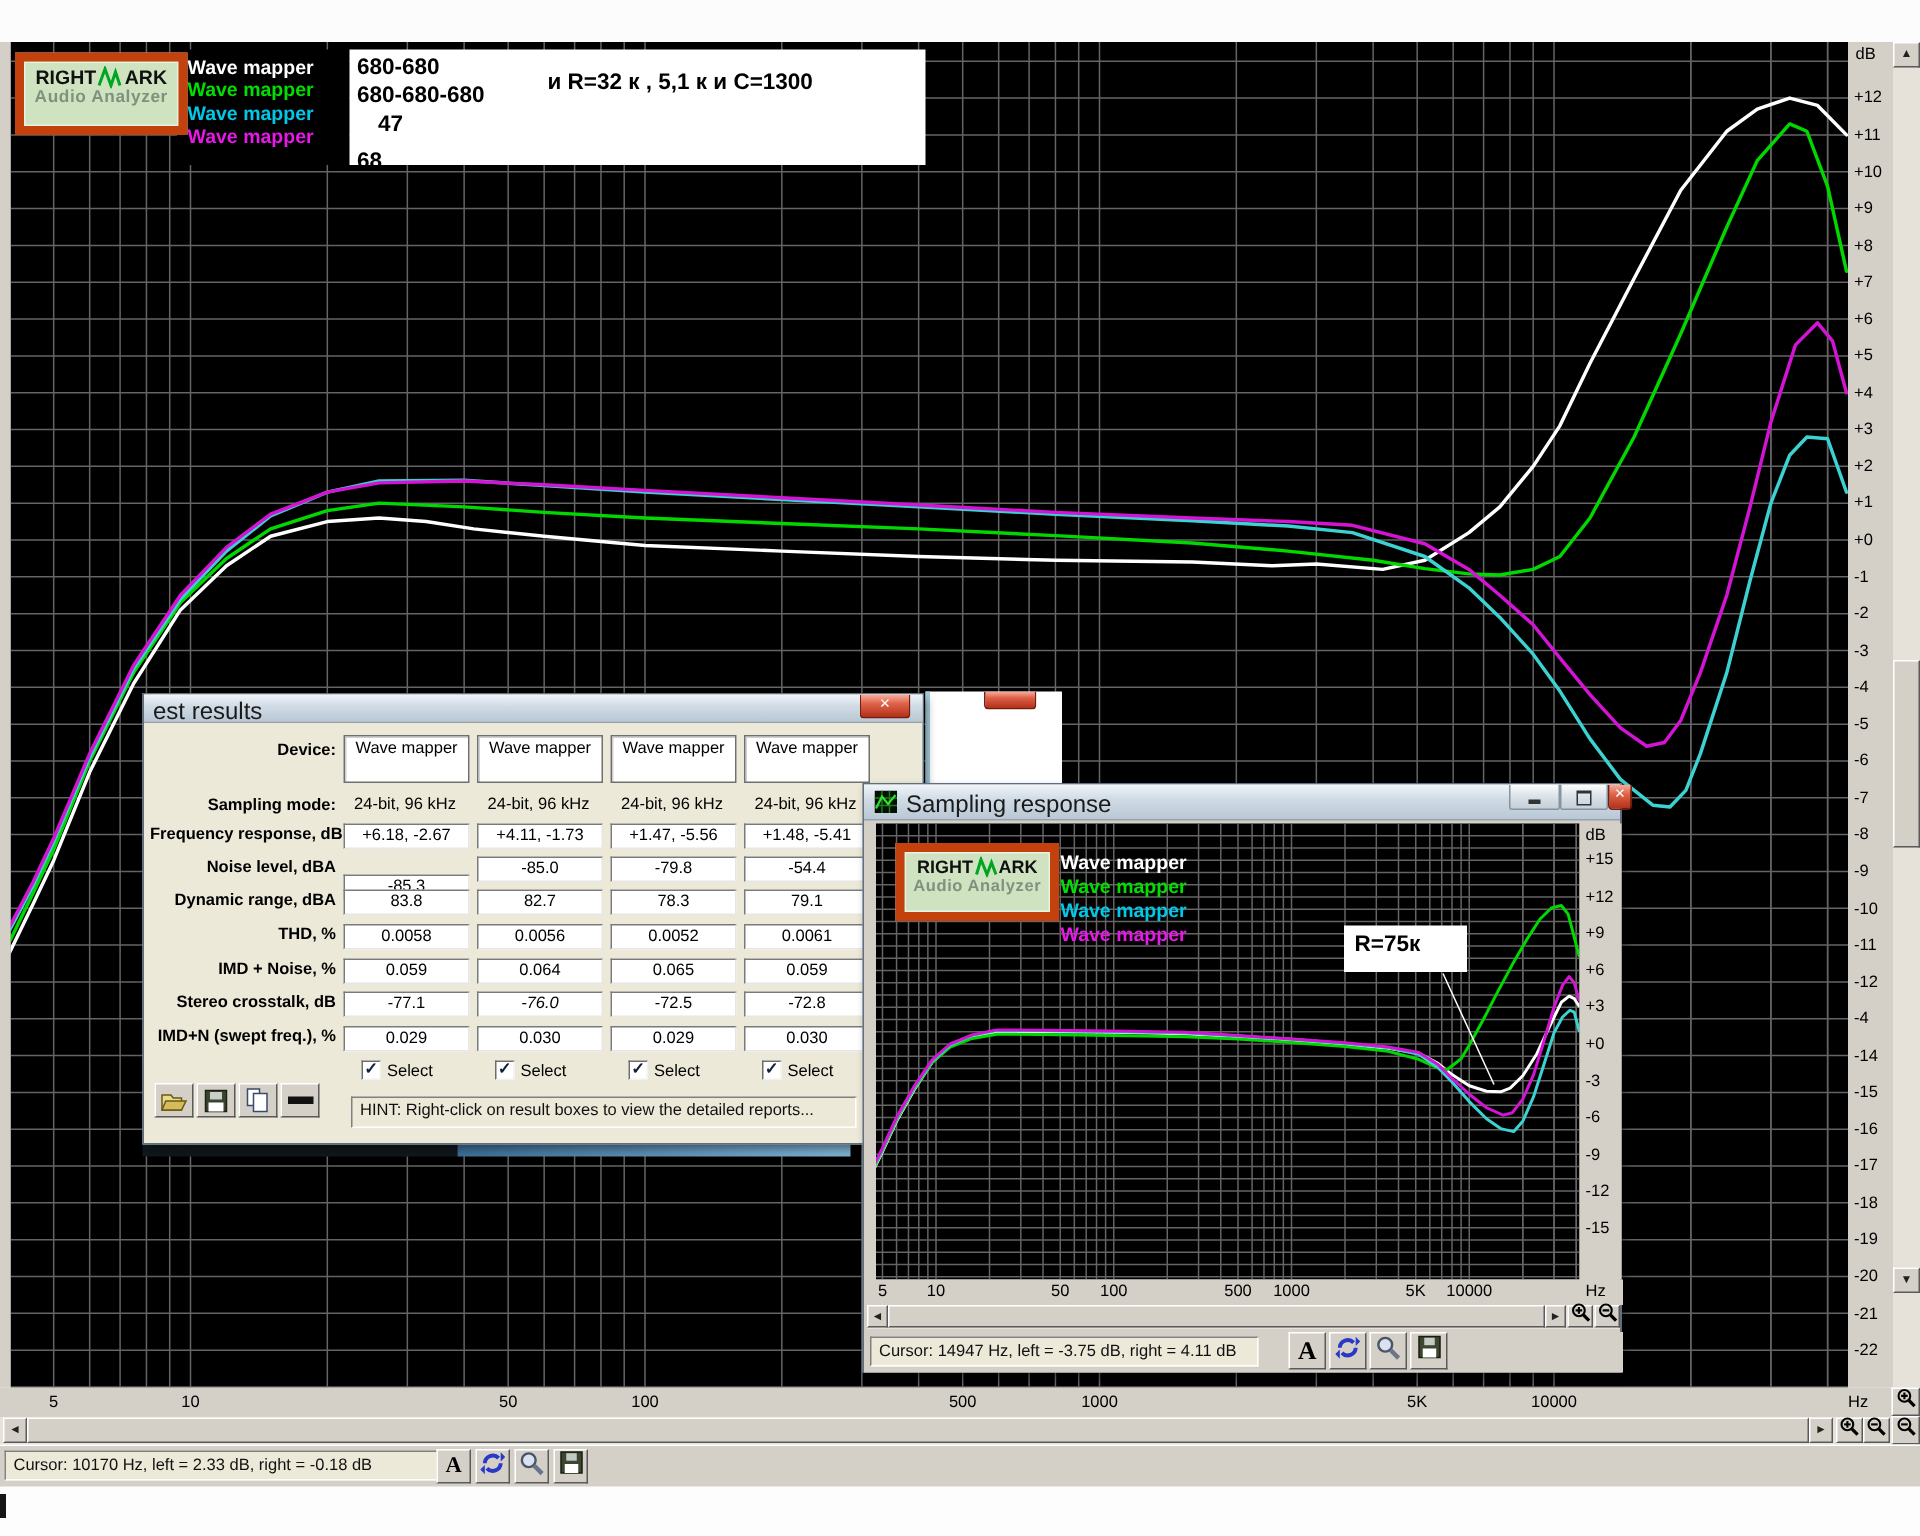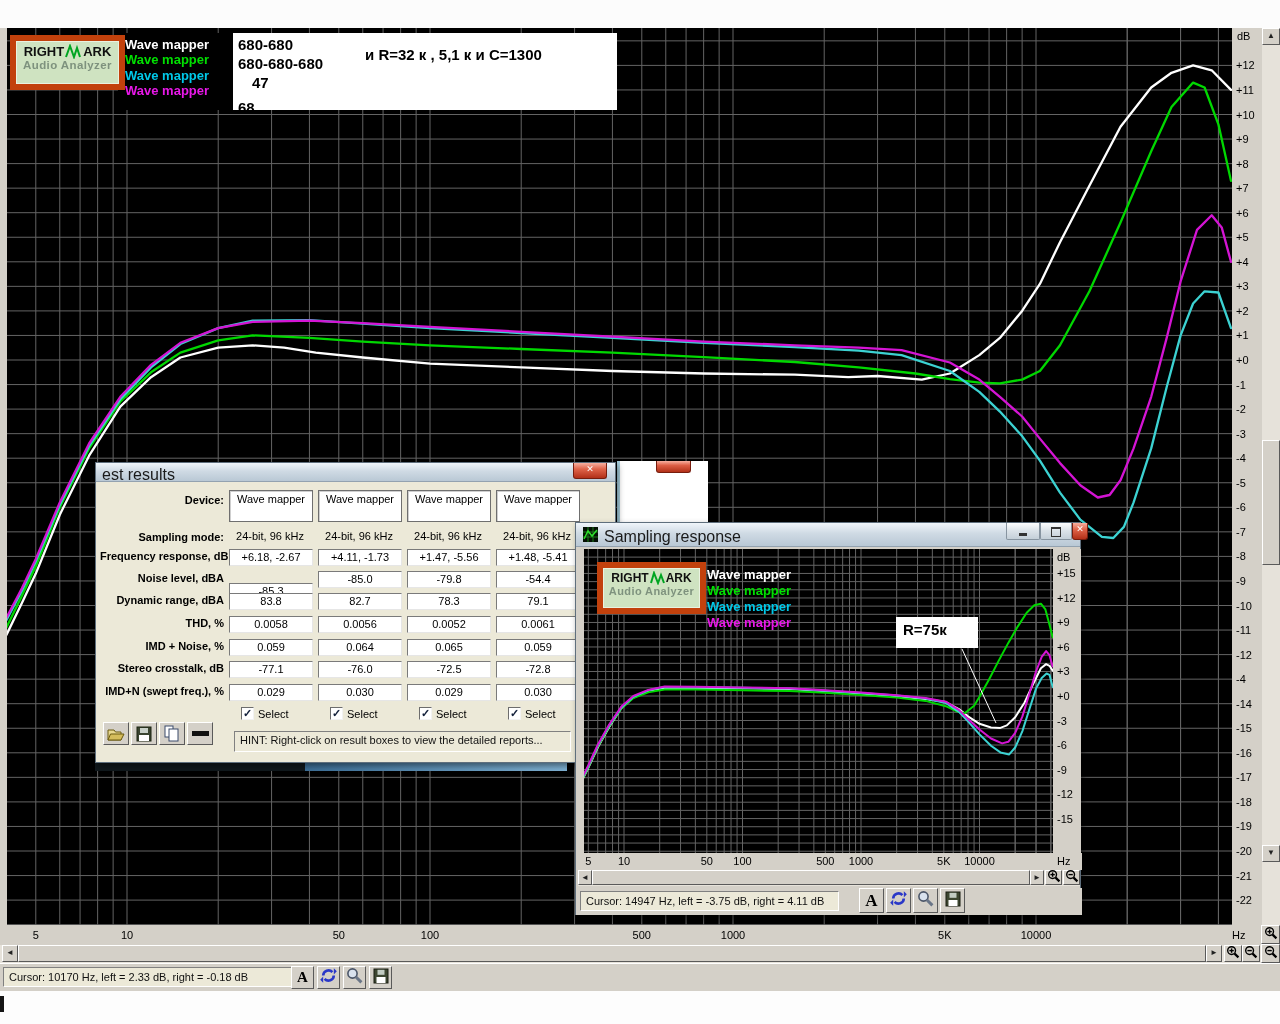--- a/index.html
+++ b/index.html
@@ -350,21 +350,21 @@
         <div class="valbox" style="left: 222px; top: 135px;">0.0056</div>
         <div class="valbox" style="left: 311px; top: 135px;">0.0052</div>
         <div class="valbox" style="left: 400px; top: 135px;">0.0061</div>
         <div class="tr-label" style="top: 159px;">IMD + Noise, %</div>
         <div class="valbox" style="left: 133px; top: 158px;">0.059</div>
         <div class="valbox" style="left: 222px; top: 158px;">0.064</div>
         <div class="valbox" style="left: 311px; top: 158px;">0.065</div>
         <div class="valbox" style="left: 400px; top: 158px;">0.059</div>
         <div class="tr-label" style="top: 181px;">Stereo crosstalk, dB</div>
         <div class="valbox" style="left: 133px; top: 180px;">-77.1</div>
-        <div class="valbox" style="left: 222px; top: 180px;">-76.0</div>
+        <div class="valbox" style="left: 222px; top: 180px; font-style: italic;">-76.0</div>
         <div class="valbox" style="left: 311px; top: 180px;">-72.5</div>
         <div class="valbox" style="left: 400px; top: 180px;">-72.8</div>
         <div class="tr-label" style="top: 204px;">IMD+N (swept freq.), %</div>
         <div class="valbox" style="left: 133px; top: 203px;">0.029</div>
         <div class="valbox" style="left: 222px; top: 203px;">0.030</div>
         <div class="valbox" style="left: 311px; top: 203px;">0.029</div>
         <div class="valbox" style="left: 400px; top: 203px;">0.030</div>
         <div class="cbcell" style="left: 145px; top: 226px;">
           <div class="cb">✓</div>
           <div>Select</div>

